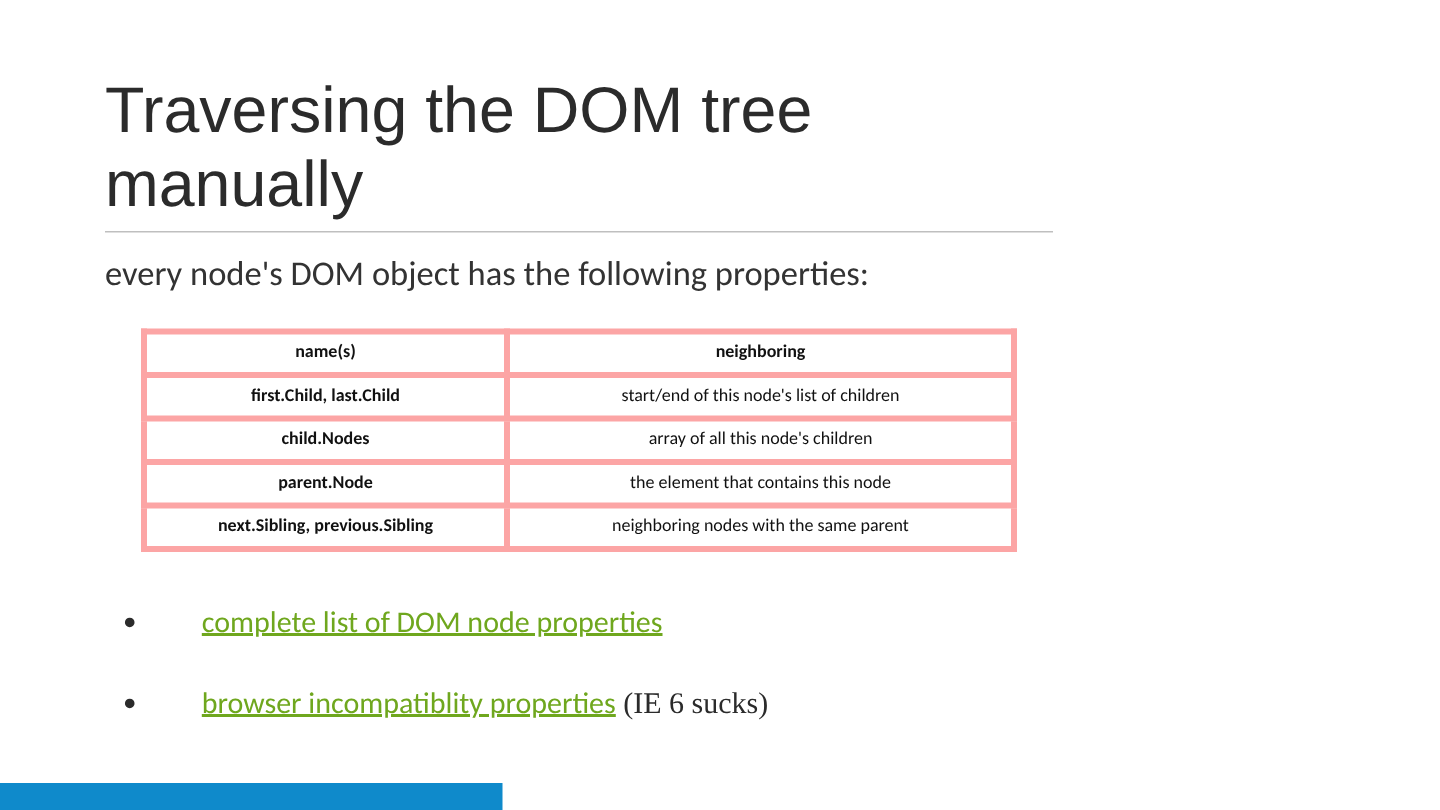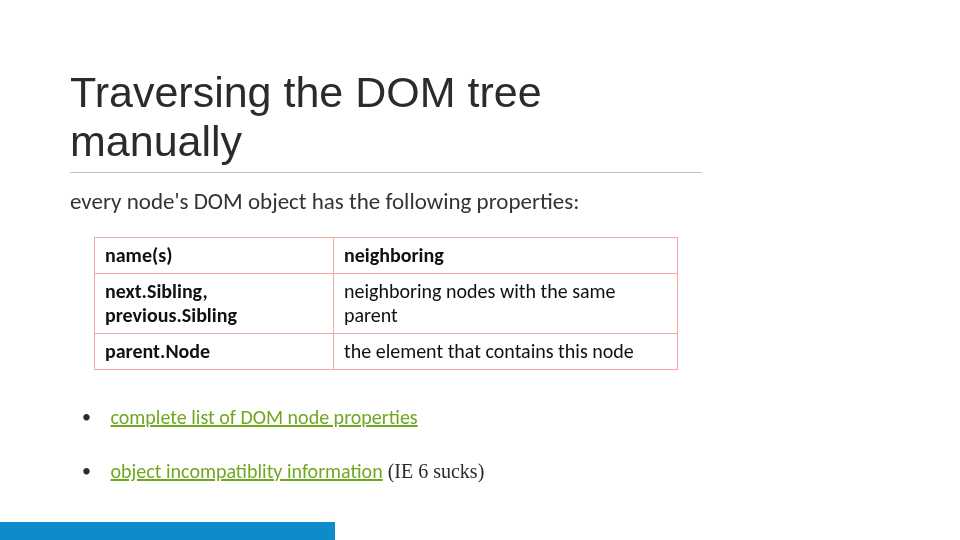--- a/index.html
+++ b/index.html
@@ -10,21 +10,21 @@
     background: #ffffff;
     font-family: "Segoe UI", "Calibri", Arial, sans-serif;
     color: #111;
     overflow: hidden;
   }
   .slide {
     position: relative;
     width: 772px;
     height: 540px;
     box-sizing: border-box;
-    padding: 68px 70px 0 70px;
+    padding: 50px 70px 0 70px;
   }
   .title {
     font-family: "Segoe UI Light", "Calibri Light", "Segoe UI", Arial, sans-serif;
     font-weight: 300;
     font-size: 43px;
     color: #2b2b2b;
     margin: 0 0 6px 0;
     letter-spacing: 0px;
   }
   .title-rule {
@@ -40,24 +40,24 @@
   .table-wrap {
     display: flex;
     justify-content: center;
     margin-bottom: 34px;
   }
   table.props {
     border-collapse: collapse;
     width: 584px;
   }
   table.props th, table.props td {
-    border: 1px solid #fca5a5;
+    border: 4px solid #fca5a5;
     padding: 5px 10px 6px 10px;
-    text-align: left;
-    font-size: 20px;
+    text-align: center;
+    font-size: 12px;
     vertical-align: middle;
   }
   table.props th {
     font-weight: 700;
     color: #111;
   }
   table.props td.name {
     font-weight: 700;
     color: #111;
     width: 218px;
@@ -81,20 +81,21 @@
     content: "•";
     display: inline-block;
     width: 24px;
     color: #2b2b2b;
     font-size: 18px;
     vertical-align: 1px;
   }
   .link {
     color: #6fa71e;
     text-decoration: underline;
+    margin-left: 24px;
   }
   .tail {
     color: #2b2b2b;
     font-family: Liberation Serif, serif;
   }
   .footer-bar {
     position: absolute;
     left: 0;
     bottom: 0;
     height: 18px;
@@ -113,34 +114,42 @@
   <p class="intro">every node's DOM object has the following properties:</p>
 
   <div class="table-wrap">
     <table class="props">
       <tbody>
           <tr>
         <th>name(s)</th>
         <th>neighboring</th>
       </tr>
       <tr>
-        <td class="name">next.Sibling, previous.Sibling</td>
-        <td class="desc">neighboring nodes with the same parent</td>
+        <td class="name">first.Child, last.Child</td>
+        <td class="desc">start/end of this node's list of children</td>
+      </tr>
+      <tr>
+        <td class="name">child.Nodes</td>
+        <td class="desc">array of all this node's children</td>
       </tr>
       <tr>
         <td class="name">parent.Node</td>
         <td class="desc">the element that contains this node</td>
+      </tr>
+      <tr>
+        <td class="name">next.Sibling, previous.Sibling</td>
+        <td class="desc">neighboring nodes with the same parent</td>
       </tr>
     </tbody>
       </table>
   </div>
 
   <ul class="links">
     <li>
       <span class="link">complete list of DOM node properties</span><span class="tail"></span>
     </li>
     <li>
-      <span class="link">object incompatiblity information</span><span class="tail"> (IE 6 sucks)</span>
+      <span class="link">browser incompatiblity properties</span><span class="tail"> (IE 6 sucks)</span>
     </li>
   </ul>
 
   <div class="footer-bar"></div>
 </div>
 
 </body></html>

